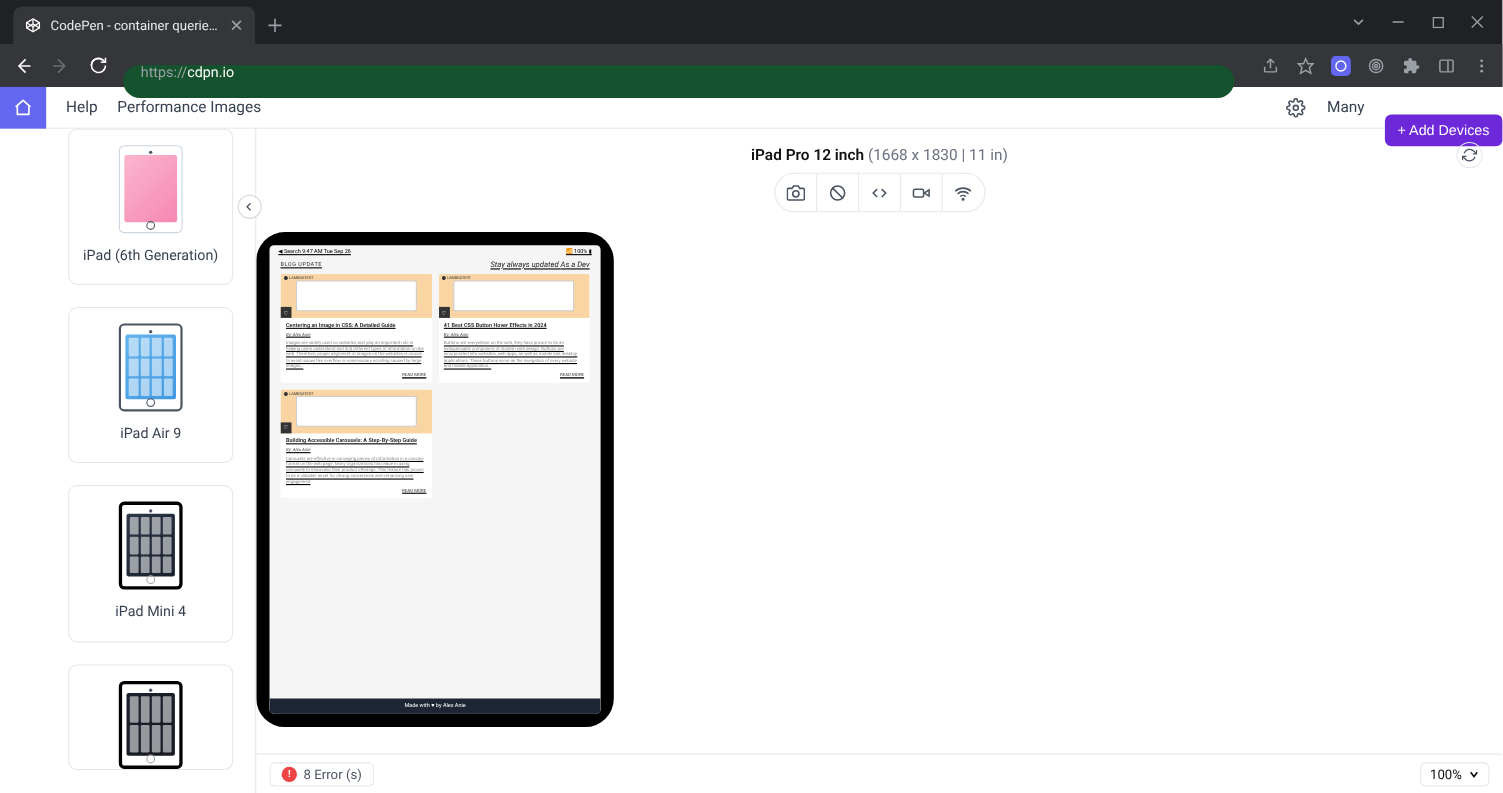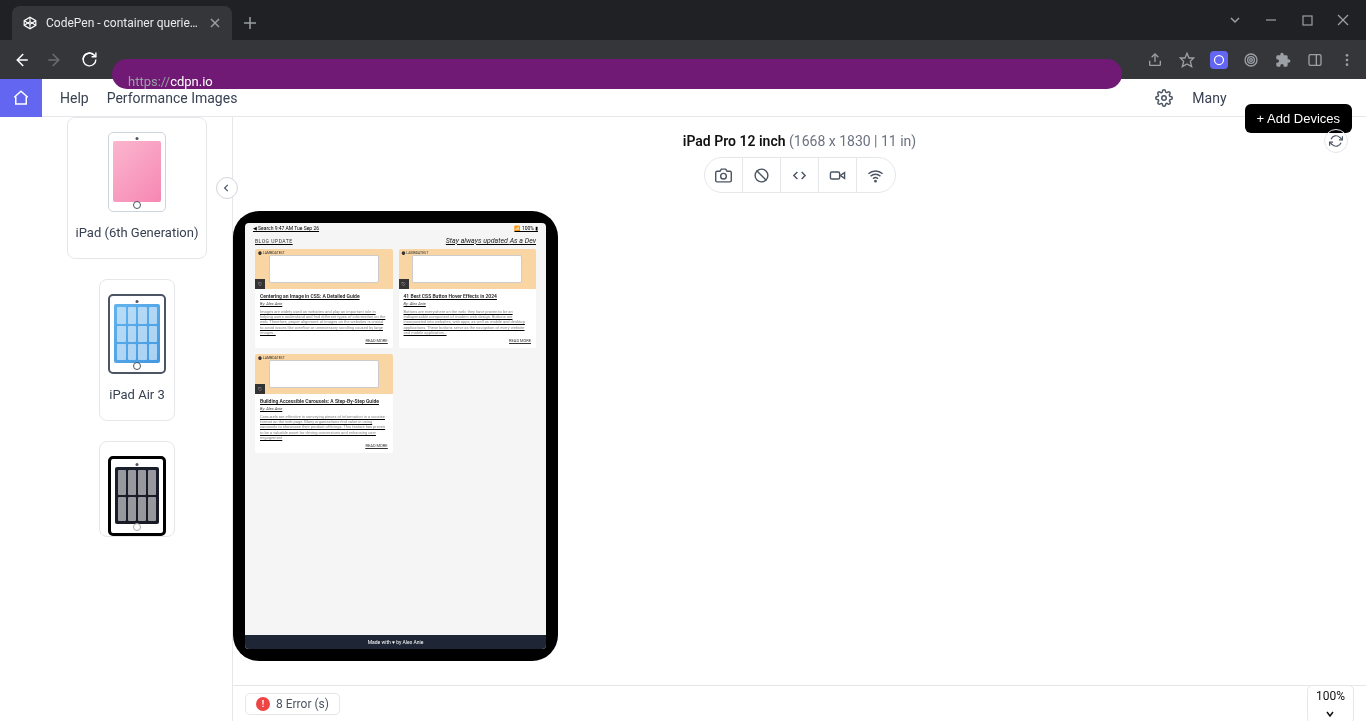--- a/index.html
+++ b/index.html
@@ -12,38 +12,38 @@
     .tab-favicon { width: 16px; height: 16px; display: flex; align-items: center; justify-content: center; }
     .tab-title { color: #e8eaed; font-size: 12px; flex: 1; white-space: nowrap; overflow: hidden; text-overflow: ellipsis; }
     .tab-close { width: 14px; height: 14px; display: flex; align-items: center; justify-content: center; color: #9aa0a6; cursor: pointer; }
     .new-tab-btn { width: 28px; height: 28px; display: flex; align-items: center; justify-content: center; color: #9aa0a6; cursor: pointer; margin-bottom: 3px; }
     .window-controls { margin-left: auto; display: flex; gap: 20px; padding-right: 15px; height: 40px; align-items: center; }
     .window-ctrl { width: 16px; height: 16px; color: #9aa0a6; display: flex; align-items: center; justify-content: center; cursor: pointer; }
     
     .address-row { height: 39px; background: #35363a; display: flex; align-items: center; padding: 0 10px; gap: 12px; }
     .nav-btn { color: #9aa0a6; width: 22px; height: 22px; display: flex; align-items: center; justify-content: center; cursor: pointer; }
     .nav-btn.active { color: #fff; }
-    .address-bar { flex: 1; background: #701a75; height: 30px; border-radius: 15px; display: flex; align-items: flex-end; padding: 0 16px; color: #9aa0a6; font-size: 13px; margin-top: 28px; }
+    .address-bar { flex: 1; background: #14532d; height: 30px; border-radius: 15px; display: flex; align-items: flex-start; padding: 0 16px; color: #9aa0a6; font-size: 13px; margin-top: 28px; }
     .url-host { color: #fff; }
     .addr-icons { display: flex; gap: 14px; margin-left: 12px; align-items: center; }
     .addr-icon { width: 18px; height: 18px; display: flex; align-items: center; justify-content: center; color: #9aa0a6; cursor: pointer; }
     .addr-icon.purple-box { background: #6366f1; border-radius: 4px; color: #fff; }
     
     
     .app { height: calc(100vh - 79px); display: flex; flex-direction: column; }
-    .app-header { height: 38px; border-bottom: 1px solid #e5e7eb; display: flex; align-items: center; padding-right: 14px; gap: 18px; }
+    .app-header { height: 38px; border-bottom: 1px solid #e5e7eb; display: flex; align-items: center; padding-right: 0; gap: 18px; }
     .home-icon-box { width: 42px; height: 38px; background: #6366f1; display: flex; align-items: center; justify-content: center; color: #fff; }
     .header-link { font-size: 14px; color: #374151; cursor: pointer; }
     .header-spacer { flex: 1; }
     .header-icon { width: 20px; height: 20px; color: #4b5563; display: flex; align-items: center; justify-content: center; cursor: pointer; }
-    .add-devices-btn { background: #000000; color: #fff; border-radius: 6px; padding: 7px 12px; font-size: 13px; cursor: pointer; border: none; margin-top: 41px; }
+    .add-devices-btn { background: #6d28d9; color: #fff; border-radius: 6px; padding: 7px 12px; font-size: 13px; cursor: pointer; border: none; margin-top: 41px; }
     
     .main-row { flex: 1; display: flex; overflow: hidden; position: relative; }
     .side-rail { width: 42px; background: #fff; }
-    .device-list { width: 190px; overflow-y: auto; padding: 0 20px; display: flex; flex-direction: column; gap: 20px; align-items: center; }
+    .device-list { width: 190px; overflow-y: auto; padding: 0 20px; display: flex; flex-direction: column; gap: 20px; }
     .device-list::-webkit-scrollbar { width: 0; }
     .device-card { border: 1px solid #e5e7eb; border-radius: 8px; display: flex; flex-direction: column; align-items: center; padding: 14px 8px 16px; cursor: pointer; background: #fff; }
     .device-thumb { width: 58px; height: 80px; border: 2px solid #4b5563; border-radius: 5px; background: #fff; position: relative; margin-bottom: 12px; }
     .device-thumb::before { content: ""; position: absolute; top: 4px; left: 50%; transform: translateX(-50%); width: 3px; height: 3px; border-radius: 50%; background: #4b5563; }
     .device-thumb::after { content: ""; position: absolute; bottom: 2px; left: 50%; transform: translateX(-50%); width: 6px; height: 6px; border-radius: 50%; border: 1px solid #4b5563; }
     .dt-screen { position: absolute; top: 8px; left: 4px; right: 4px; bottom: 9px; border-radius: 2px; }
     .dt-pink { background: linear-gradient(135deg, #fbb6ce, #f687b3); }
     .dt-blue { background: linear-gradient(135deg, #63b3ed, #4299e1); }
     .dt-dark { background: linear-gradient(135deg, #2d3748, #1a202c); }
     .dt-dark2 { background: linear-gradient(135deg, #1a202c, #171923); }
@@ -83,21 +83,21 @@
     .card-body { padding: 4px 5px 5px; }
     .card-title { font-size: 5px; font-weight: 600; color: #222; line-height: 1.2; margin-bottom: 2px; }
     .card-author { font-size: 4px; font-style: italic; color: #444; margin-bottom: 3px; }
     .card-desc { font-size: 4px; color: #888; line-height: 1.3; margin-bottom: 3px; }
     .card-read { font-size: 4px; text-align: right; text-decoration: underline; color: #333; }
     .ipad-footer { position: absolute; bottom: 0; left: 0; right: 0; height: 14px; background: #1e2636; color: #fff; display: flex; align-items: center; justify-content: center; font-size: 5px; }
     
     .bottom-bar { height: 36px; border-top: 1px solid #e5e7eb; display: flex; align-items: center; padding: 0 12px; gap: 10px; }
     .error-chip { border: 1px solid #e5e7eb; border-radius: 5px; padding: 3px 10px; display: flex; align-items: center; gap: 6px; font-size: 12px; color: #4b5563; cursor: pointer; }
     .error-icon { width: 14px; height: 14px; background: #ef4444; border-radius: 50%; color: #fff; display: flex; align-items: center; justify-content: center; font-size: 9px; font-weight: bold; }
-    .zoom-chip { margin-left: auto; border: 1px solid #e5e7eb; border-radius: 5px; padding: 3px 8px; display: flex; align-items: center; gap: 6px; font-size: 12px; color: #111; cursor: pointer; flex-direction: column; }
+    .zoom-chip { margin-left: auto; border: 1px solid #e5e7eb; border-radius: 5px; padding: 3px 8px; display: flex; align-items: center; gap: 6px; font-size: 12px; color: #111; cursor: pointer; }
     .apps-grid-mini { display: grid; grid-template-columns: repeat(4, 1fr); gap: 2px; padding: 3px; height: 100%; }
     .apps-grid-mini span { background: rgba(255,255,255,0.55); border-radius: 1px; }
   </style>
 </head>
 <body>
 
 <div class="browser-chrome">
   <div class="tab-strip">
     <div class="tab">
       <span class="tab-favicon">
@@ -263,21 +263,42 @@
                 <span></span>
                 <span></span>
                 <span></span>
                 <span></span>
                 <span></span>
                 <span></span>
                 <span></span>
               </div>
             </div>
           </div>
-        <div class="device-card-label">iPad Air 3</div>
+        <div class="device-card-label">iPad Air 9</div>
+      </div>
+      <div class="device-card">
+        <div class="device-thumb black-frame">
+            <div class="dt-screen dt-dark">
+              <div class="apps-grid-mini">
+                <span></span>
+                <span></span>
+                <span></span>
+                <span></span>
+                <span></span>
+                <span></span>
+                <span></span>
+                <span></span>
+                <span></span>
+                <span></span>
+                <span></span>
+                <span></span>
+              </div>
+            </div>
+          </div>
+        <div class="device-card-label">iPad Mini 4</div>
       </div>
       <div class="device-card" style="padding-bottom:0;">
         <div class="device-thumb black-frame" style="margin-bottom:0;">
             <div class="dt-screen dt-dark2">
               <div class="apps-grid-mini">
                 <span></span>
                 <span></span>
                 <span></span>
                 <span></span>
                 <span></span>

